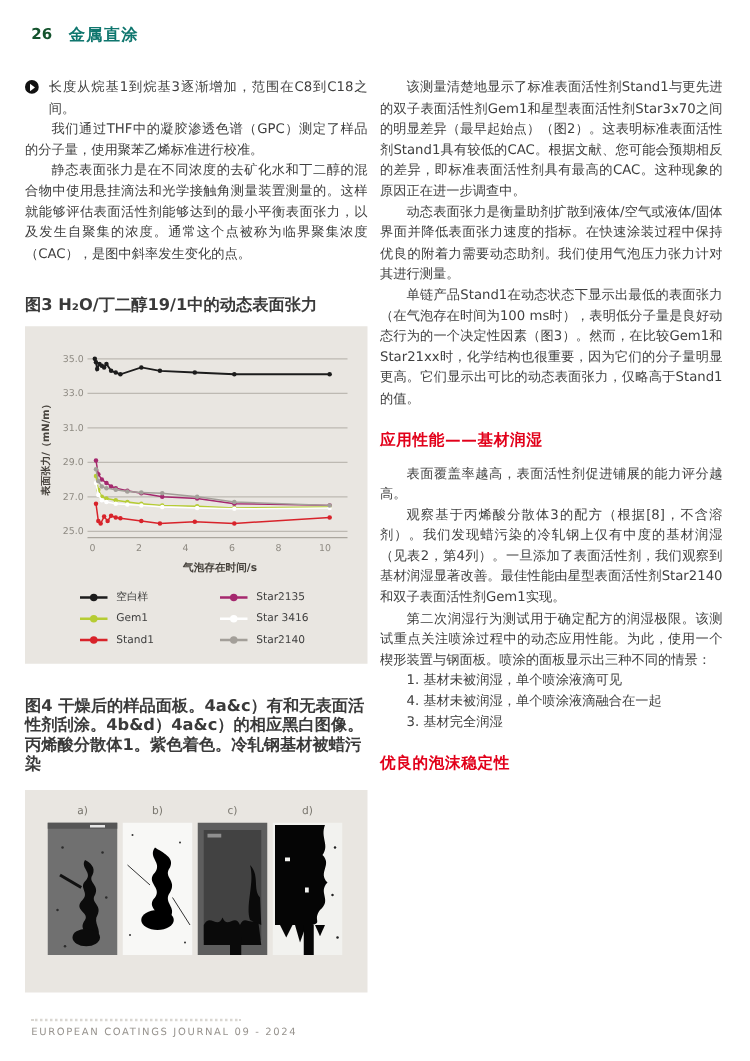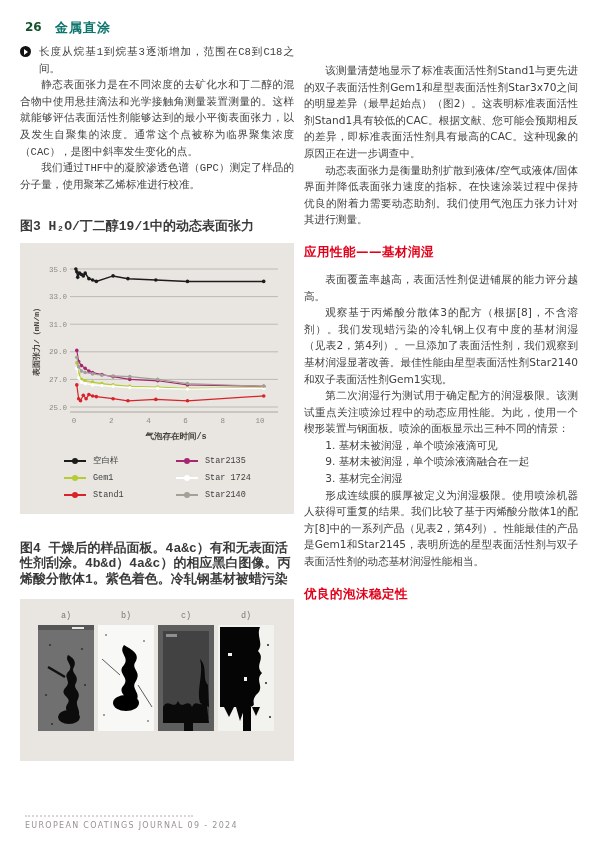--- a/index.html
+++ b/index.html
@@ -3,21 +3,21 @@
 <meta charset="utf-8">
 <style>
   html,body{margin:0;padding:0;background:#ffffff;}
   .page{position:relative;width:600px;height:849px;background:#ffffff;overflow:hidden;
         font-family:"DejaVu Sans",sans-serif;color:#3f3f3f;}
   
   .page-num{position:absolute;left:25px;top:20px;font-size:12px;font-weight:bold;color:#14532d;}
   .section-title{position:absolute;left:55px;top:19px;font-size:13px;font-weight:bold;
                  color:#0f766e;letter-spacing:1px;}
   
-  .col-left{position:absolute;left:20px;top:44px;width:274px;font-family:Liberation Mono, monospace;}
+  .col-left{position:absolute;left:20px;top:62px;width:274px;}
   .col-right{position:absolute;left:304px;top:62px;width:274px;}
   p{margin:0;font-size:10.6px;line-height:16.6px;text-align:justify;color:#3f3f3f;}
   .indent{text-indent:2em;}
   
   .lead-wrap{position:relative;padding-left:19px;}
   .cont-bullet{position:absolute;left:0;top:2px;width:11px;height:11px;border-radius:50%;
                background:#111;display:flex;align-items:center;justify-content:center;}
   .cont-tri{width:0;height:0;border-left:4px solid #fff;border-top:3px solid transparent;
             border-bottom:3px solid transparent;margin-left:1px;}
   
@@ -55,22 +55,22 @@
   <div class="page-num">26</div>
   <div class="section-title">金属直涂</div>
 
   <div class="col-left">
     <div class="lead-wrap">
       <span class="cont-bullet">
           <span class="cont-tri"></span>
         </span>
       <p>长度从烷基1到烷基3逐渐增加，范围在C8到C18之间。</p>
     </div>
+    <p class="indent">我们通过THF中的凝胶渗透色谱（GPC）测定了样品的分子量，使用聚苯乙烯标准进行校准。</p>
     <p class="indent">静态表面张力是在不同浓度的去矿化水和丁二醇的混合物中使用悬挂滴法和光学接触角测量装置测量的。这样就能够评估表面活性剂能够达到的最小平衡表面张力，以及发生自聚集的浓度。通常这个点被称为临界聚集浓度（CAC），是图中斜率发生变化的点。</p>
-    <p class="indent">我们通过THF中的凝胶渗透色谱（GPC）测定了样品的分子量，使用聚苯乙烯标准进行校准。</p>
 
     <div class="caption cap-fig3">图3 H₂O/丁二醇19/1中的动态表面张力</div>
 
     <div class="chart-box">
       <svg id="chart-svg" width="252" height="188" viewBox="0 0 252 188">
           <line x1="40" y1="150" x2="248" y2="150" stroke="#bdb9b2" stroke-width="1"></line>
           <text x="37" y="152.5" text-anchor="end" font-size="7.5" fill="#8e8a82">25.0</text>
           <line x1="40" y1="122.4" x2="248" y2="122.4" stroke="#bdb9b2" stroke-width="1"></line>
           <text x="37" y="124.9" text-anchor="end" font-size="7.5" fill="#8e8a82">27.0</text>
           <line x1="40" y1="94.80000000000001" x2="248" y2="94.80000000000001" stroke="#bdb9b2" stroke-width="1"></line>
@@ -186,21 +186,21 @@
           <div class="legend-item">
             <span class="legend-marker" style="background: rgb(182, 204, 51);">
               <span class="legend-dot" style="background: rgb(182, 204, 51);"></span>
             </span>
             <span class="legend-label">Gem1</span>
           </div>
           <div class="legend-item">
             <span class="legend-marker" style="background: rgb(255, 255, 255);">
               <span class="legend-dot" style="background: rgb(255, 255, 255);"></span>
             </span>
-            <span class="legend-label">Star 1724</span>
+            <span class="legend-label">Star 3416</span>
           </div>
           <div class="legend-item">
             <span class="legend-marker" style="background: rgb(216, 35, 42);">
               <span class="legend-dot" style="background: rgb(216, 35, 42);"></span>
             </span>
             <span class="legend-label">Stand1</span>
           </div>
           <div class="legend-item">
             <span class="legend-marker" style="background: rgb(163, 159, 153);">
               <span class="legend-dot" style="background: rgb(163, 159, 153);"></span>
@@ -269,32 +269,32 @@
             <circle cx="48" cy="58" r="1" fill="#222"></circle>
           <circle cx="52" cy="92" r="1" fill="#222"></circle>
         </svg>
       </div>
     </div>
   </div>
 
   <div class="col-right rc">
     <p class="indent">该测量清楚地显示了标准表面活性剂Stand1与更先进的双子表面活性剂Gem1和星型表面活性剂Star3x70之间的明显差异（最早起始点）（图2）。这表明标准表面活性剂Stand1具有较低的CAC。根据文献、您可能会预期相反的差异，即标准表面活性剂具有最高的CAC。这种现象的原因正在进一步调查中。</p>
     <p class="indent">动态表面张力是衡量助剂扩散到液体/空气或液体/固体界面并降低表面张力速度的指标。在快速涂装过程中保持优良的附着力需要动态助剂。我们使用气泡压力张力计对其进行测量。</p>
+    <p class="indent">单链产品Stand1在动态状态下显示出最低的表面张力（在气泡存在时间为100 ms时），表明低分子量是良好动态行为的一个决定性因素（图3）。然而，在比较Gem1和Star21xx时，化学结构也很重要，因为它们的分子量明显更高。它们显示出可比的动态表面张力，仅略高于Stand1的值。</p>
 
     <div class="red-heading">应用性能——基材润湿</div>
 
     <p class="indent">表面覆盖率越高，表面活性剂促进铺展的能力评分越高。</p>
     <p class="indent">观察基于丙烯酸分散体3的配方（根据[8]，不含溶剂）。我们发现蜡污染的冷轧钢上仅有中度的基材润湿（见表2，第4列）。一旦添加了表面活性剂，我们观察到基材润湿显著改善。最佳性能由星型表面活性剂Star2140和双子表面活性剂Gem1实现。</p>
     <p class="indent">第二次润湿行为测试用于确定配方的润湿极限。该测试重点关注喷涂过程中的动态应用性能。为此，使用一个楔形装置与钢面板。喷涂的面板显示出三种不同的情景：</p>
 
     <p class="num-list">1. 基材未被润湿，单个喷涂液滴可见</p>
-    <p class="num-list">9. 基材未被润湿，单个喷涂液滴融合在一起</p>
+    <p class="num-list">4. 基材未被润湿，单个喷涂液滴融合在一起</p>
     <p class="num-list">3. 基材完全润湿</p>
 
-    <p class="indent">形成连续膜的膜厚被定义为润湿极限。使用喷涂机器人获得可重复的结果。我们比较了基于丙烯酸分散体1的配方[8]中的一系列产品（见表2，第4列）。性能最佳的产品是Gem1和Star2145，表明所选的星型表面活性剂与双子表面活性剂的动态基材润湿性能相当。</p>
 
     <div class="red-heading">优良的泡沫稳定性</div>
   </div>
 
   <div class="footer-divider"></div>
   <div class="footer">EUROPEAN COATINGS JOURNAL 09 - 2024</div>
 
 </div>
 
 </body></html>

